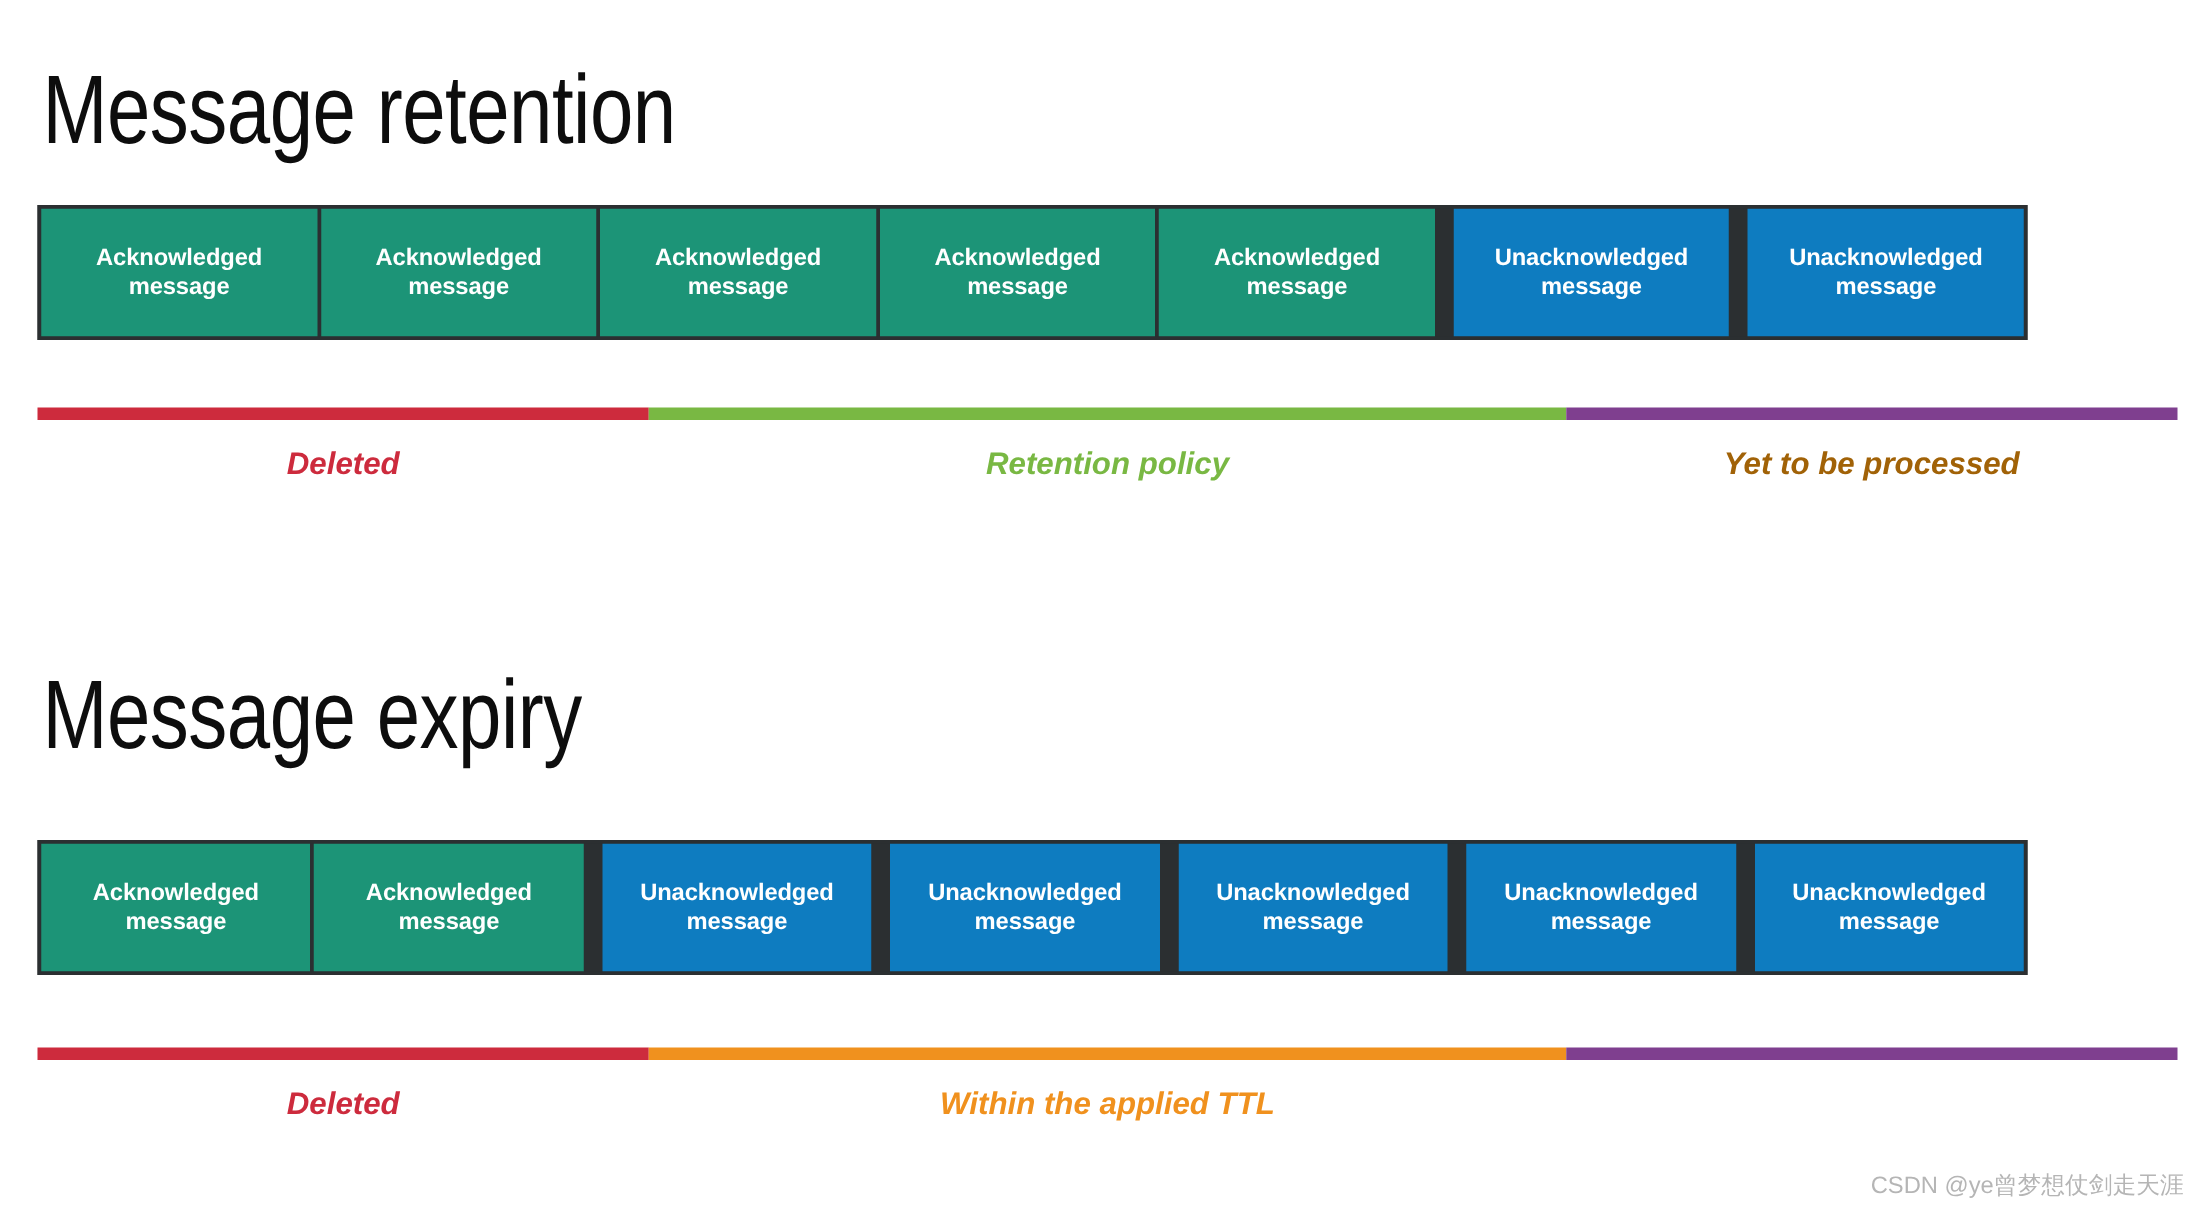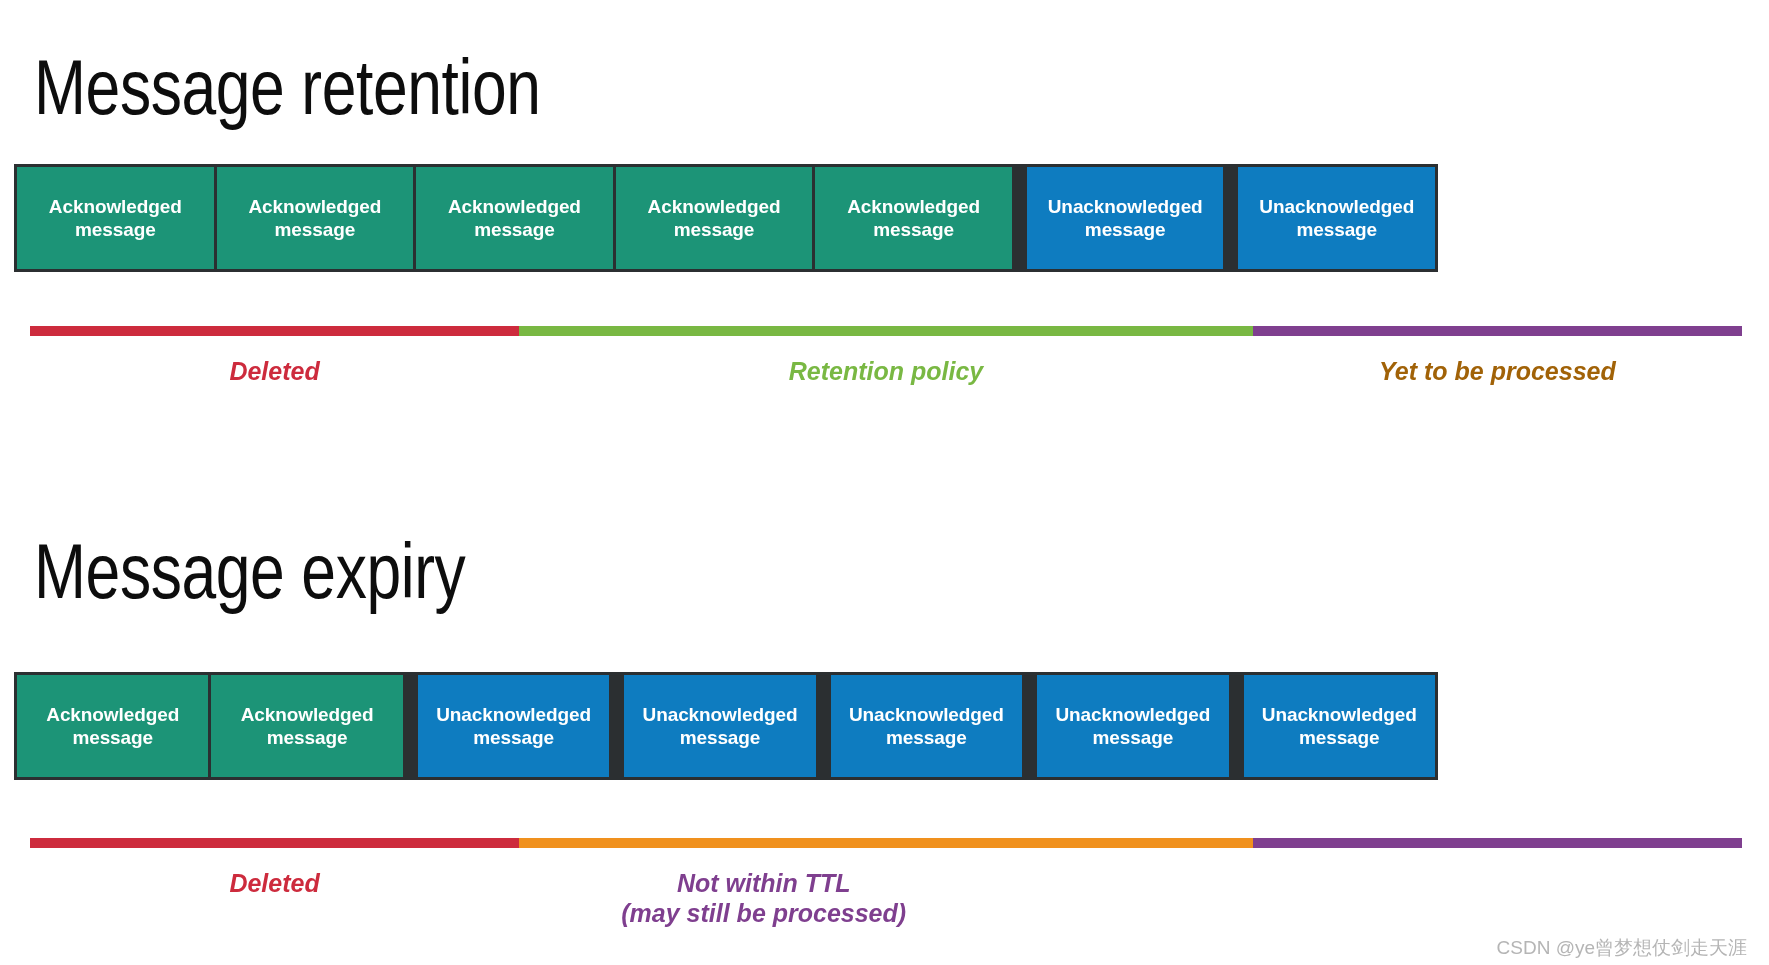--- a/index.html
+++ b/index.html
@@ -36,22 +36,22 @@
     transform: scaleX(0.80);
     transform-origin: left center;
     white-space: nowrap;
   }
   #title-retention { top: 48px; }
   #title-expiry    { top: 532px; }
 
   
   .block-row {
     position: absolute;
-    left: 14px;
-    width: 1424px;
+    left: 30px;
+    width: 1592px;
     display: flex;
     box-sizing: border-box;
     background: #2b2f31;
     border: 3px solid #2b2f31;
     gap: 3px;
   }
   #row-retention { top: 164px; height: 108px; }
   #row-expiry    { top: 672px; height: 108px; }
 
   .msg-block {
@@ -182,19 +182,18 @@
     </div>
 
   <div class="status-bar" id="bar-expiry">
       <div class="bar-seg red" style="width: 28.5714%; background: rgb(205, 43, 61);"></div>
       <div class="bar-seg orange" style="width: 42.8571%; background: rgb(240, 145, 30);"></div>
       <div class="bar-seg purple" style="width: 28.5714%; background: rgb(127, 63, 143);"></div>
     </div>
 
   <div class="label-row" id="labels-expiry">
       <div class="status-label red" style="width: 28.5714%; color: rgb(205, 43, 61);">Deleted</div>
-      <div class="status-label purple" style="width: 28.5714%; color: rgb(127, 63, 143);">Not within TTL
-(may still be processed)</div>
+      <div class="status-label orange" style="width: 42.8571%; color: rgb(240, 145, 30);">Within the applied TTL</div>
     </div>
 
   <div id="watermark">CSDN @ye曾梦想仗剑走天涯</div>
 
 </div>
 
 </body></html>

